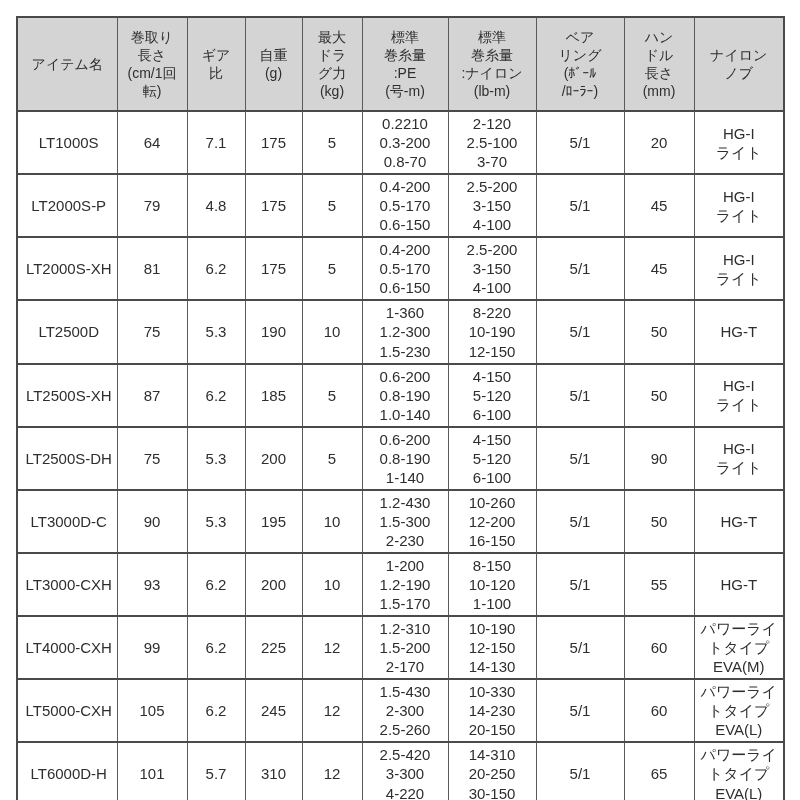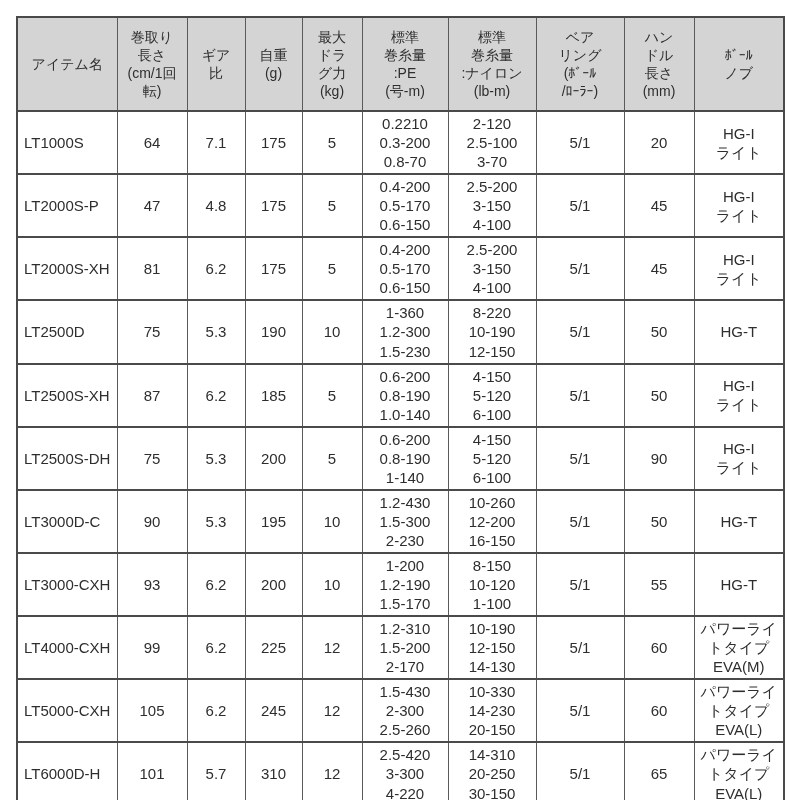--- a/index.html
+++ b/index.html
@@ -44,21 +44,21 @@
     margin-top: 8px;
   }
   table.spec-table tbody td {
     font-size: 15px;
     line-height: 1.27;
     text-align: center;
     height: 61px;
     background: #ffffff;
   }
   table.spec-table tbody td.cell-item {
-    text-align: left;
+    text-align: center;
     padding-left: 6px;
   }
 </style>
 </head>
 <body>
 
 <div class="page">
   <table class="spec-table">
     <colgroup>
       <col style="width:100px">
@@ -96,21 +96,21 @@
 :ナイロン
 (lb-m)</th>
         <th>ベア
 リング
 (ﾎﾞｰﾙ
 /ﾛｰﾗｰ)</th>
         <th>ハン
 ドル
 長さ
 (mm)</th>
-        <th>ﾎﾞｰﾙ
+        <th>ナイロン
 ノブ</th>
       </tr>
     </thead>
     <tbody id="spec-tbody">
         <tr>
           <td class="cell-item">LT1000S</td>
           <td class="cell-retrieve">64</td>
           <td class="cell-gear">7.1</td>
           <td class="cell-weight">175</td>
           <td class="cell-drag">5</td>
@@ -120,21 +120,21 @@
           <td class="cell-nylon">2-120
 2.5-100
 3-70</td>
           <td class="cell-bearing">5/1</td>
           <td class="cell-handle">20</td>
           <td class="cell-knob">HG-I
 ライト</td>
         </tr>
         <tr>
           <td class="cell-item">LT2000S-P</td>
-          <td class="cell-retrieve">47</td>
+          <td class="cell-retrieve">79</td>
           <td class="cell-gear">4.8</td>
           <td class="cell-weight">175</td>
           <td class="cell-drag">5</td>
           <td class="cell-pe">0.4-200
 0.5-170
 0.6-150</td>
           <td class="cell-nylon">2.5-200
 3-150
 4-100</td>
           <td class="cell-bearing">5/1</td>

